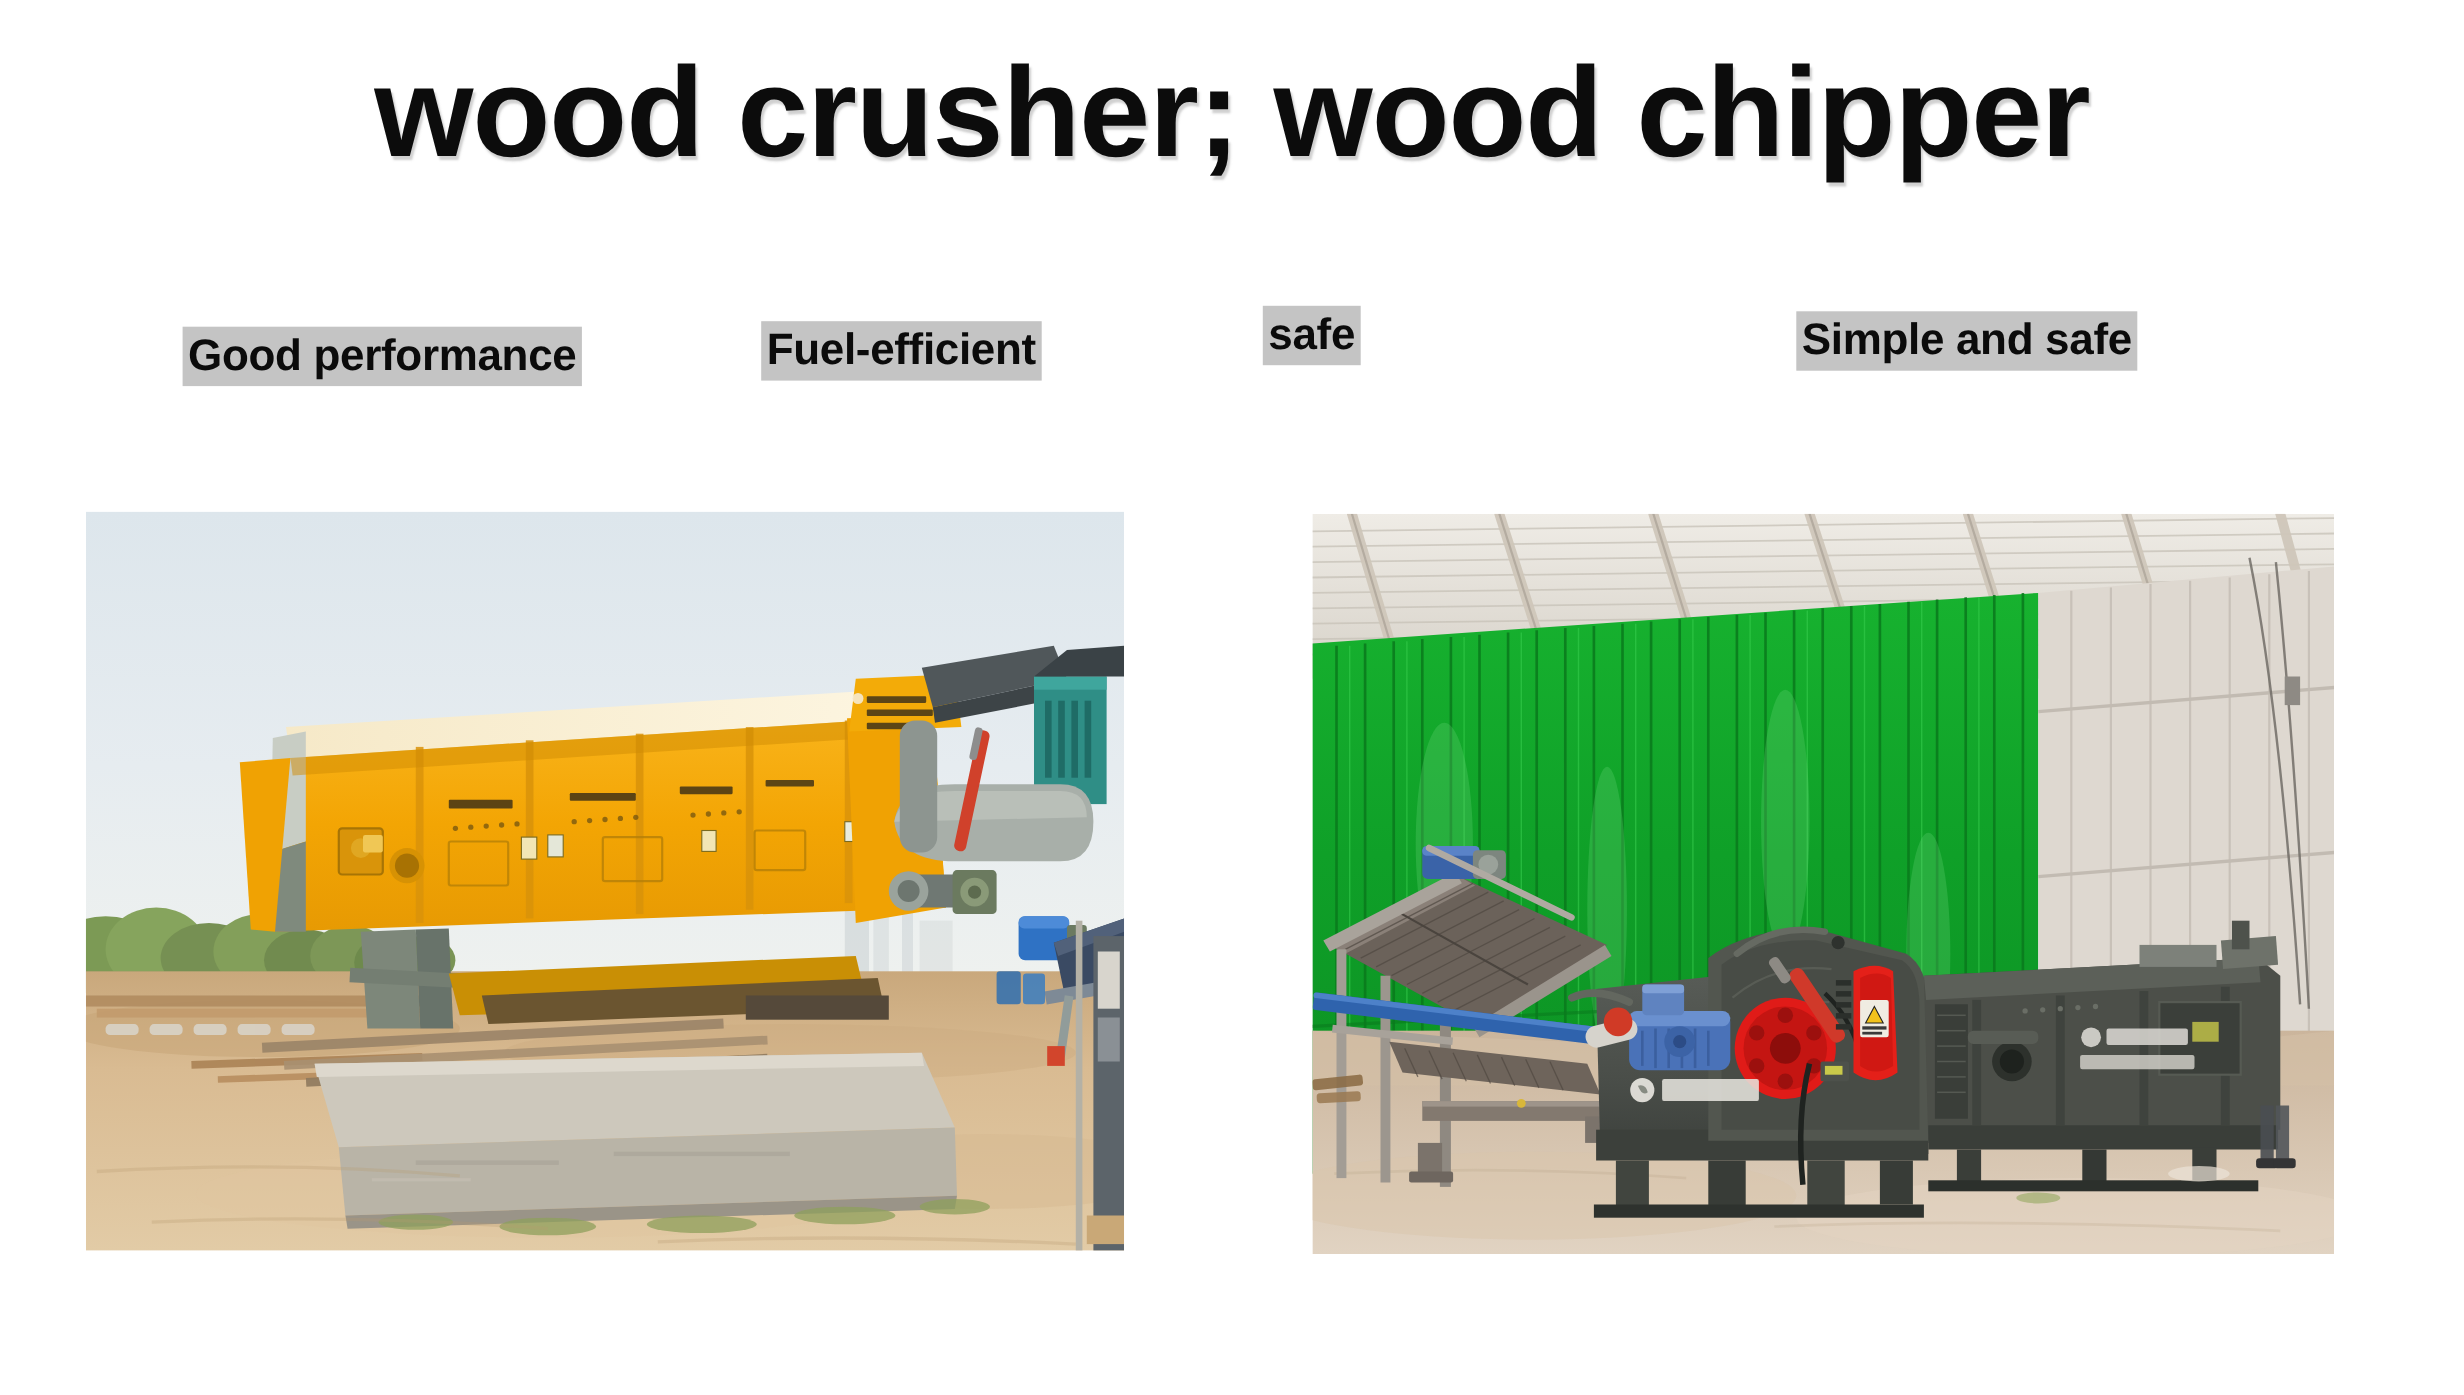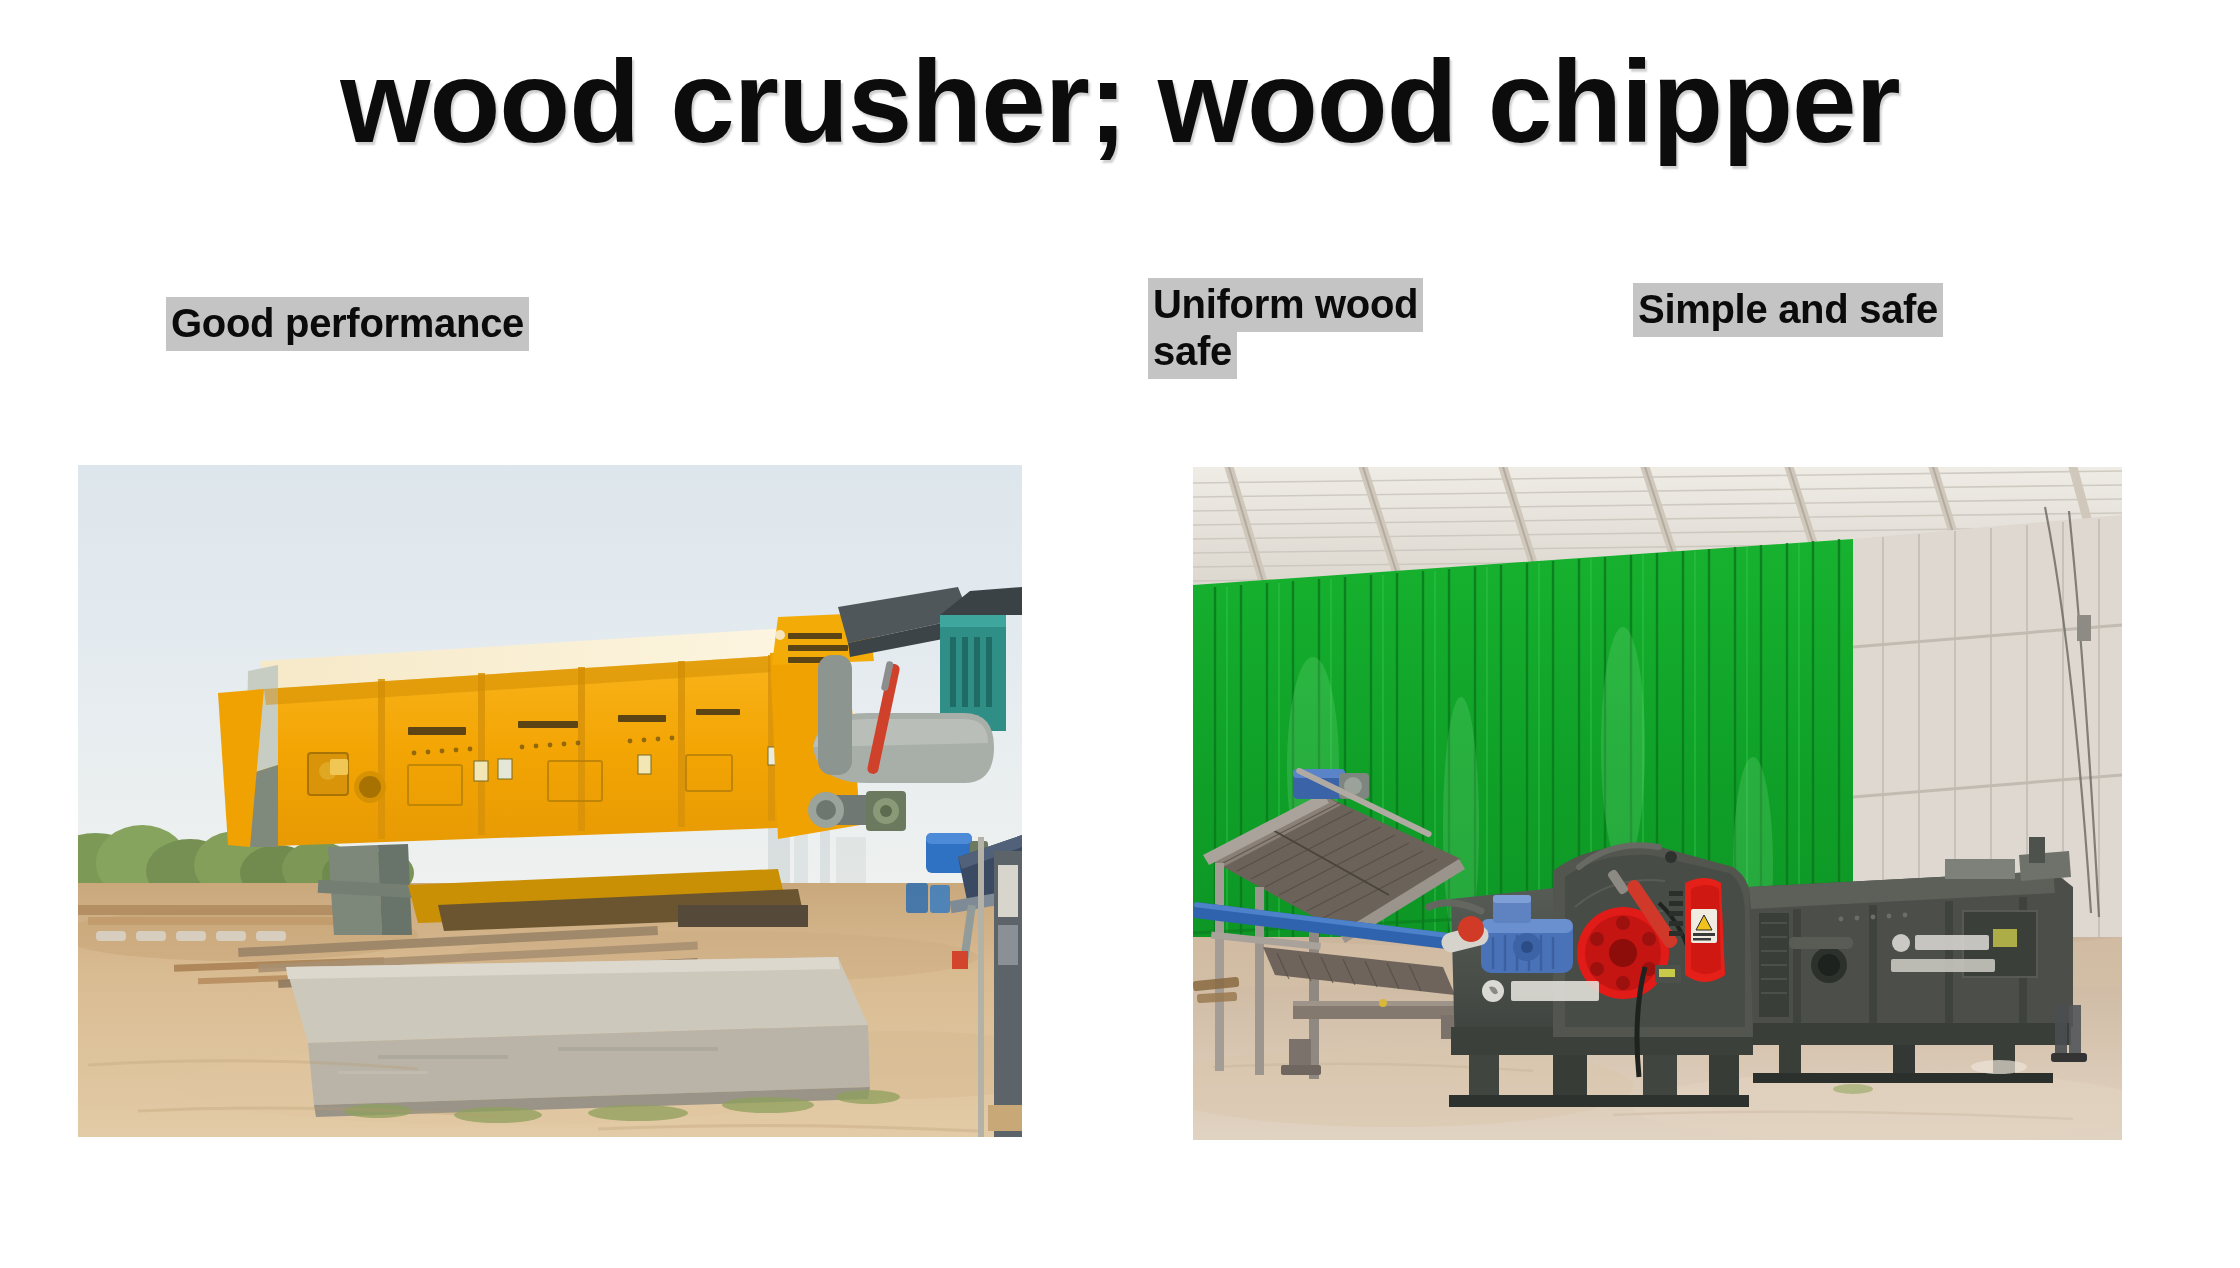--- a/index.html
+++ b/index.html
@@ -83,23 +83,25 @@
 <body>
 
 <div id="slide">
 
   <div id="title">wood crusher; wood chipper</div>
 
   <div class="feature" id="feature-1">
     <span class="hl">Good performance</span>
   </div>
 
+  <div class="feature" id="feature-2">
+    <span class="hl">Fuel-efficient</span>
+  </div>
 
   <div class="feature" id="feature-3">
-    <div><span class="hl">Uniform wood</span></div>
     <div><span class="hl">safe</span></div>
   </div>
 
   <div class="feature" id="feature-4">
     <div><span class="hl">Simple and safe</span></div>
   </div>
 
   <div class="photo" id="photo-left">
     <svg viewBox="0 0 944 672" preserveAspectRatio="none">
       <defs>

